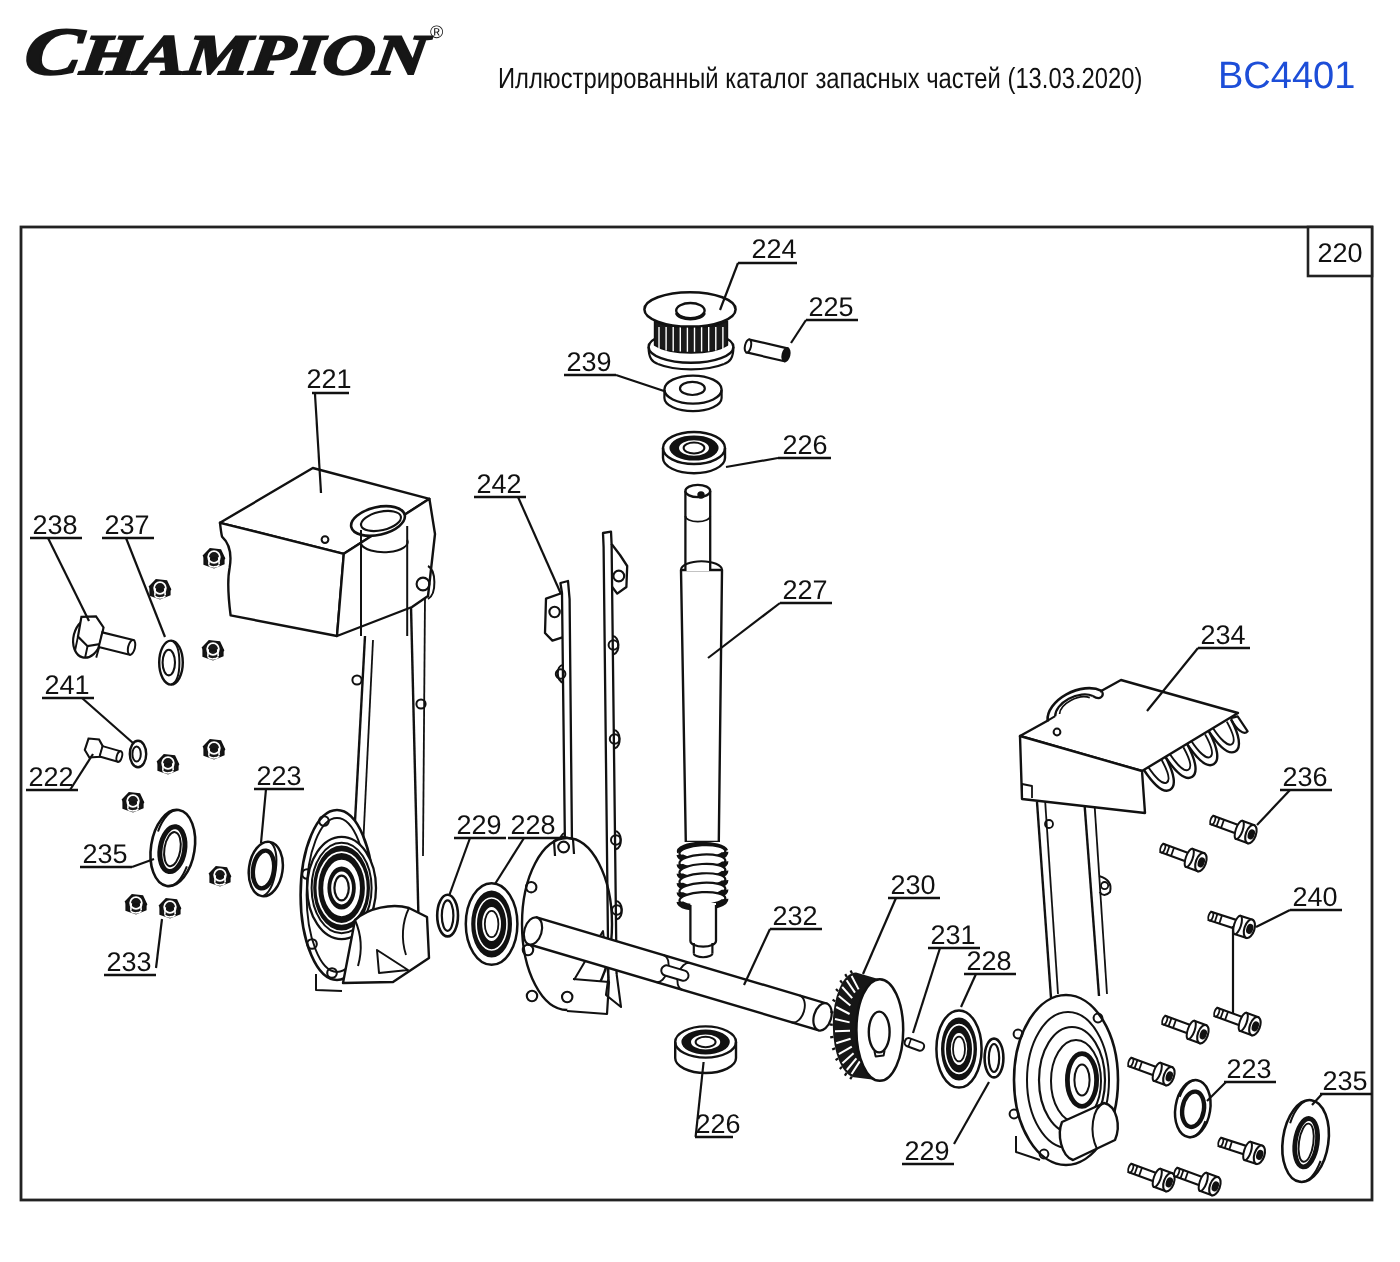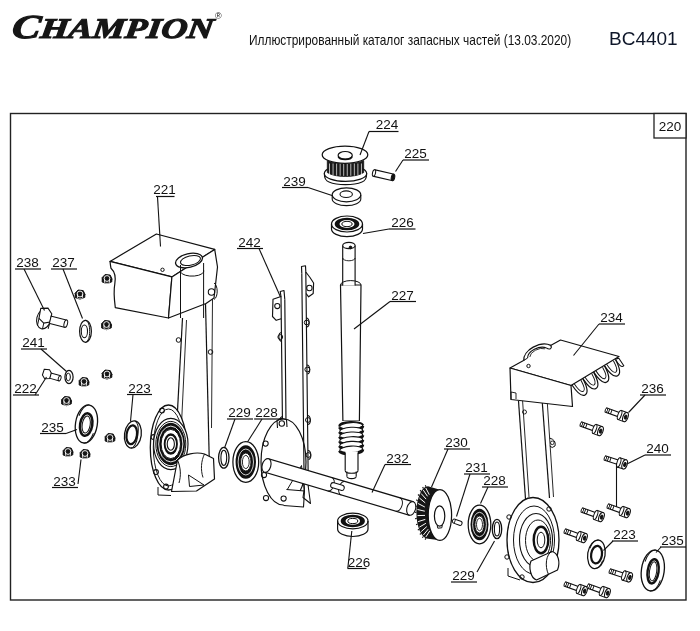--- a/index.html
+++ b/index.html
@@ -514,14 +514,14 @@
     </svg>
 
 <div style="position:absolute;left:10px;top:8px;">
  <span style="font-family:'Liberation Serif',serif;font-style:italic;font-weight:bold;
   display:inline-block;transform:scaleX(1.27) skewX(-6deg);transform-origin:left bottom;
   font-size:33.5px;letter-spacing:0px;color:#161616;-webkit-text-stroke:1.1px #161616;white-space:nowrap;">C<span style="font-size:28.5px;">HAMPION</span></span>
  <span style="font-family:'Liberation Sans',sans-serif;font-size:9px;position:absolute;left:205px;top:3px;color:#161616;">®</span>
 </div>
 <div style="position:absolute;left:249px;top:32px;font-family:'Liberation Sans',sans-serif;font-size:14.5px;color:#111;
   transform:scaleX(0.82);transform-origin:left top;white-space:nowrap;">Иллюстрированный каталог запасных частей (13.03.2020)</div>
-<div style="position:absolute;left:609px;top:28px;font-family:'Liberation Sans',sans-serif;font-size:19px;color:#0f172a;">BC4401</div>
+<div style="position:absolute;left:609px;top:28px;font-family:'Liberation Sans',sans-serif;font-size:19px;color:#1d4ed8;">BC4401</div>
 
 </div>
 </body></html>

